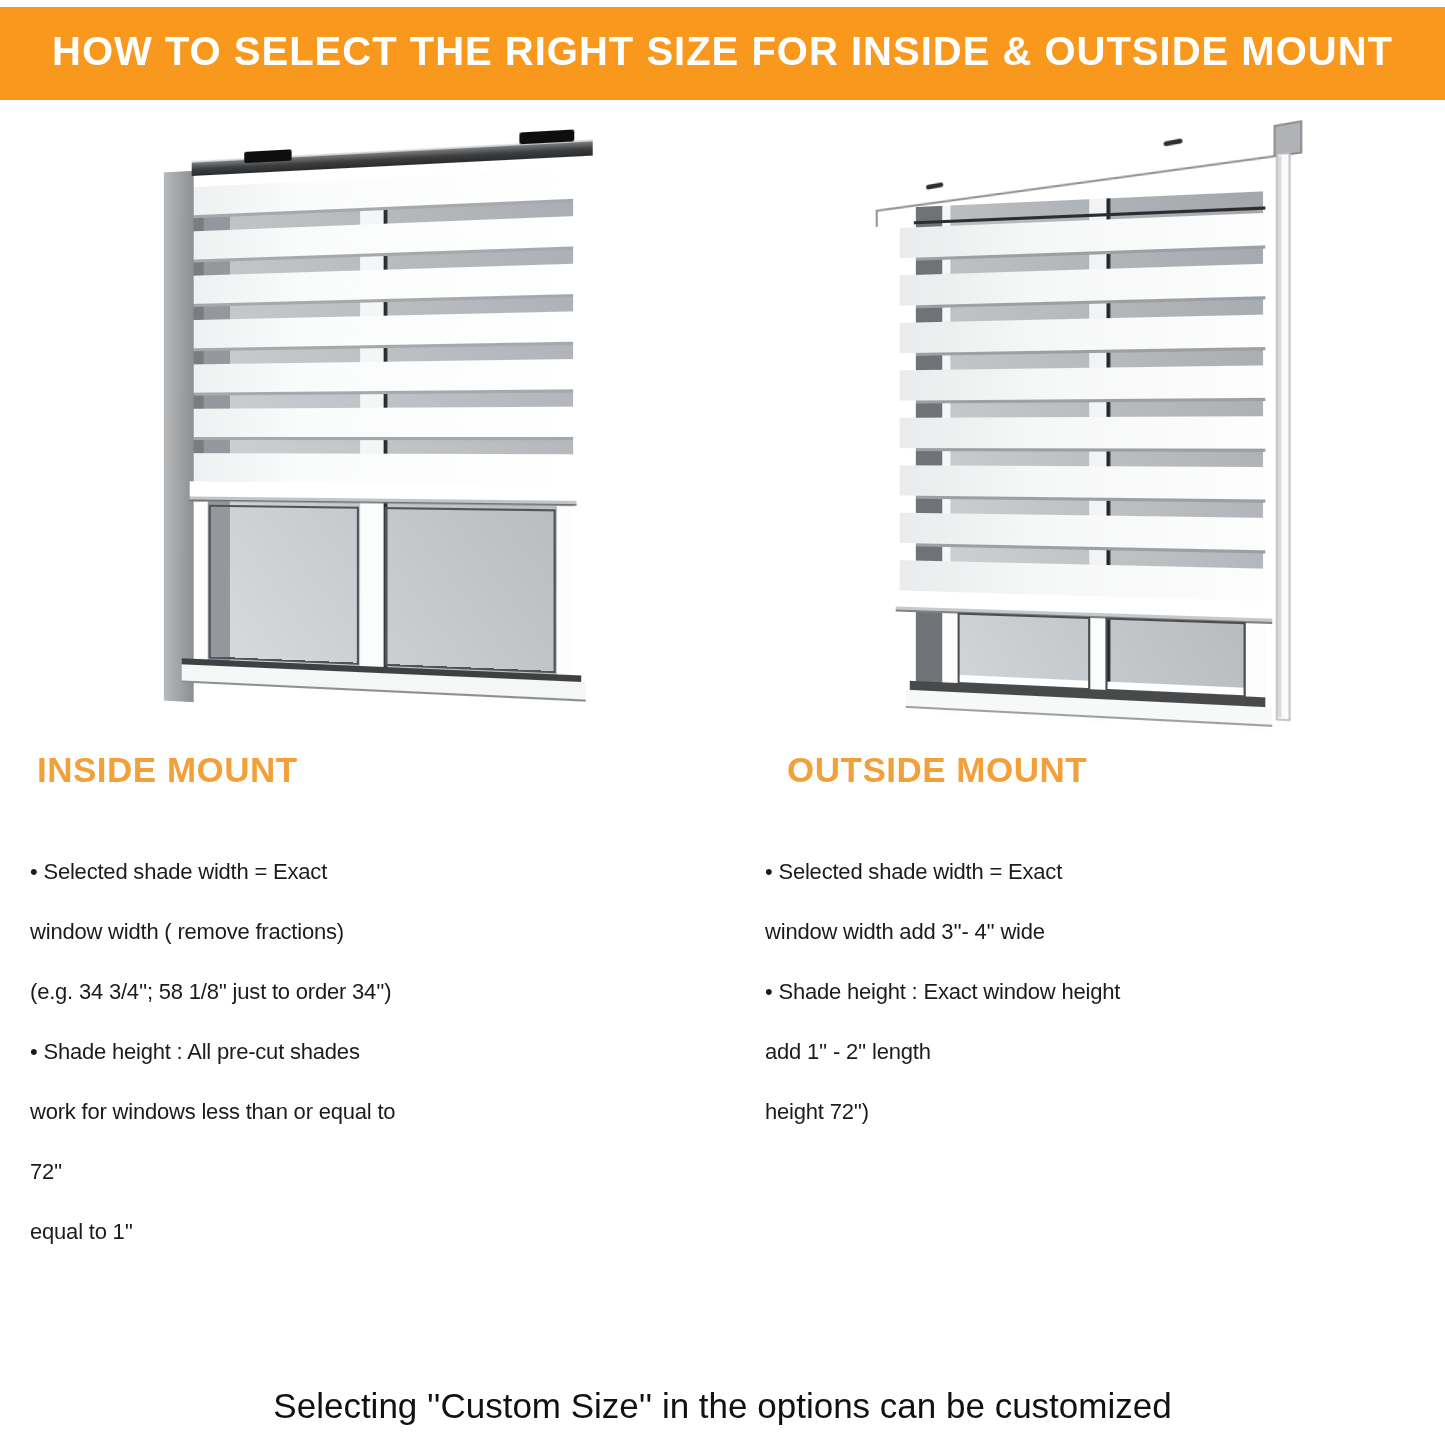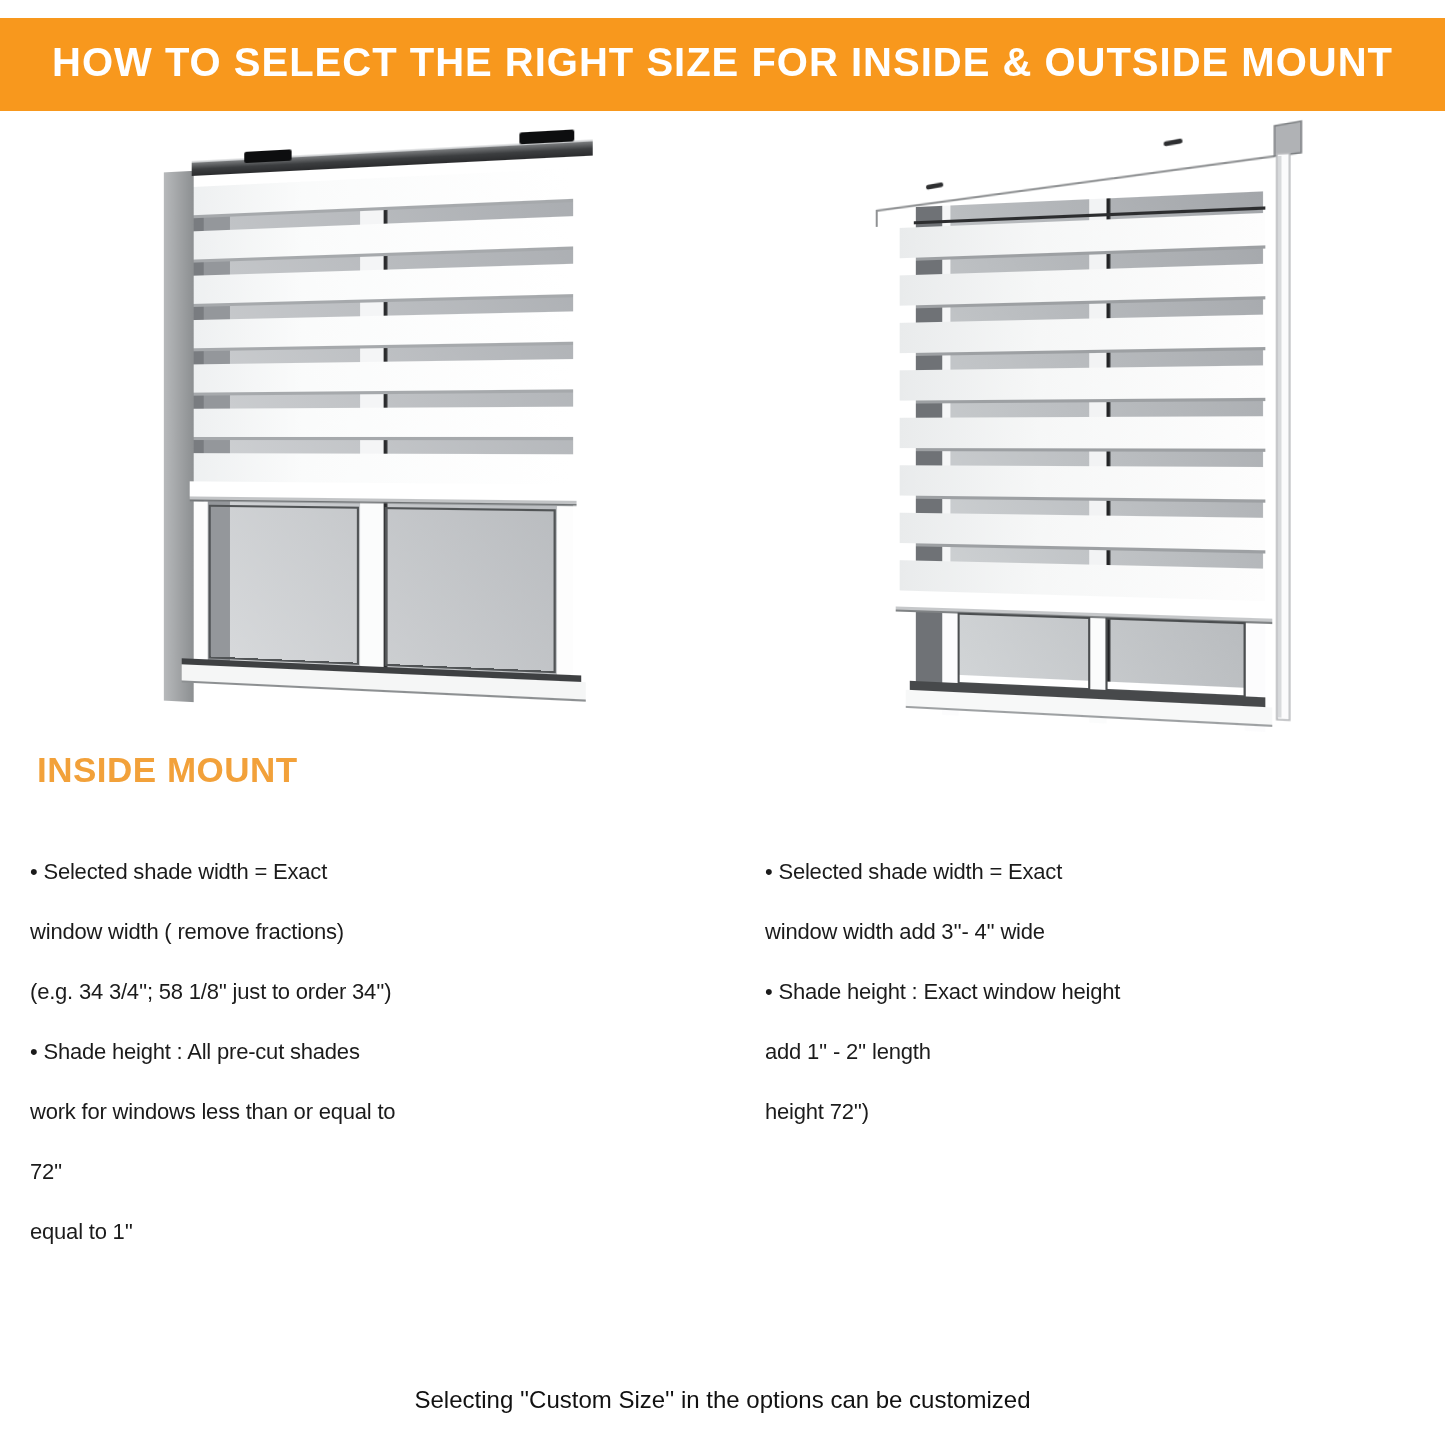--- a/index.html
+++ b/index.html
@@ -2,21 +2,21 @@
 <html><head>
 <meta charset="utf-8">
 <style>
   html,body{margin:0;padding:0;background:#ffffff;}
   .page{
     position:relative;width:1445px;height:1432px;background:#ffffff;
     font-family:"Liberation Sans", sans-serif;overflow:hidden;
   }
   
   .banner{
-    position:absolute;left:0;top:18px;width:1445px;height:93px;
+    position:absolute;left:0;top:7px;width:1445px;height:93px;
     background:#F8981D;display:flex;align-items:center;justify-content:center;
   }
   .banner-title{
     color:#ffffff;font-weight:bold;font-size:40px;letter-spacing:1px;
     white-space:nowrap;transform:translateY(-2px);
   }
   
   .illus{position:absolute;}
   .illus svg{
     transform:perspective(900px) rotateY(-10deg);
@@ -36,21 +36,21 @@
   .col-text{
     position:absolute;top:842px;font-size:22px;line-height:60px;
     color:#1B1B1B;letter-spacing:-0.2px;
   }
   .col-inside{left:30px;width:660px;}
   .col-outside{left:765px;width:670px;}
   .t-line{white-space:nowrap;}
   
   .footer-note{
     position:absolute;left:0;top:1386px;width:1445px;text-align:center;
-    font-size:24px;color:#111111;letter-spacing:0;
+    font-size:35px;color:#111111;letter-spacing:0;
   }
 </style>
 </head>
 <body>
 
 <div class="page">
 
   <div class="banner">
     <div class="banner-title">HOW TO SELECT THE RIGHT SIZE FOR INSIDE &amp; OUTSIDE MOUNT</div>
   </div>
@@ -210,20 +210,21 @@
         <rect x="108" y="470" width="124" height="68" fill="none" stroke="#4b4e50" stroke-width="2"></rect>
         <rect x="248" y="470" width="124" height="68" fill="none" stroke="#4b4e50" stroke-width="2"></rect>
         <rect x="60" y="538" width="330" height="9" fill="#47494b"></rect>
         <rect x="56" y="547" width="340" height="18" fill="#f7f8f8"></rect>
         <rect x="56" y="563" width="340" height="2" fill="#9ea1a3"></rect>
       </g>
     </svg>
   </div>
 
   <div class="mount-heading heading-inside">INSIDE MOUNT</div>
+  <div class="mount-heading heading-outside">OUTSIDE MOUNT</div>
 
   <div class="col-text col-inside">
     <div class="t-line">• Selected shade width = Exact</div>
     <div class="t-line">window width ( remove fractions)</div>
     <div class="t-line">(e.g. 34 3/4''; 58 1/8'' just to order 34'')</div>
     <div class="t-line">• Shade height : All pre-cut shades</div>
     <div class="t-line">work for windows less than or equal to</div>
     <div class="t-line">72''</div>
     <div class="t-line">equal to 1''</div>
   </div>

